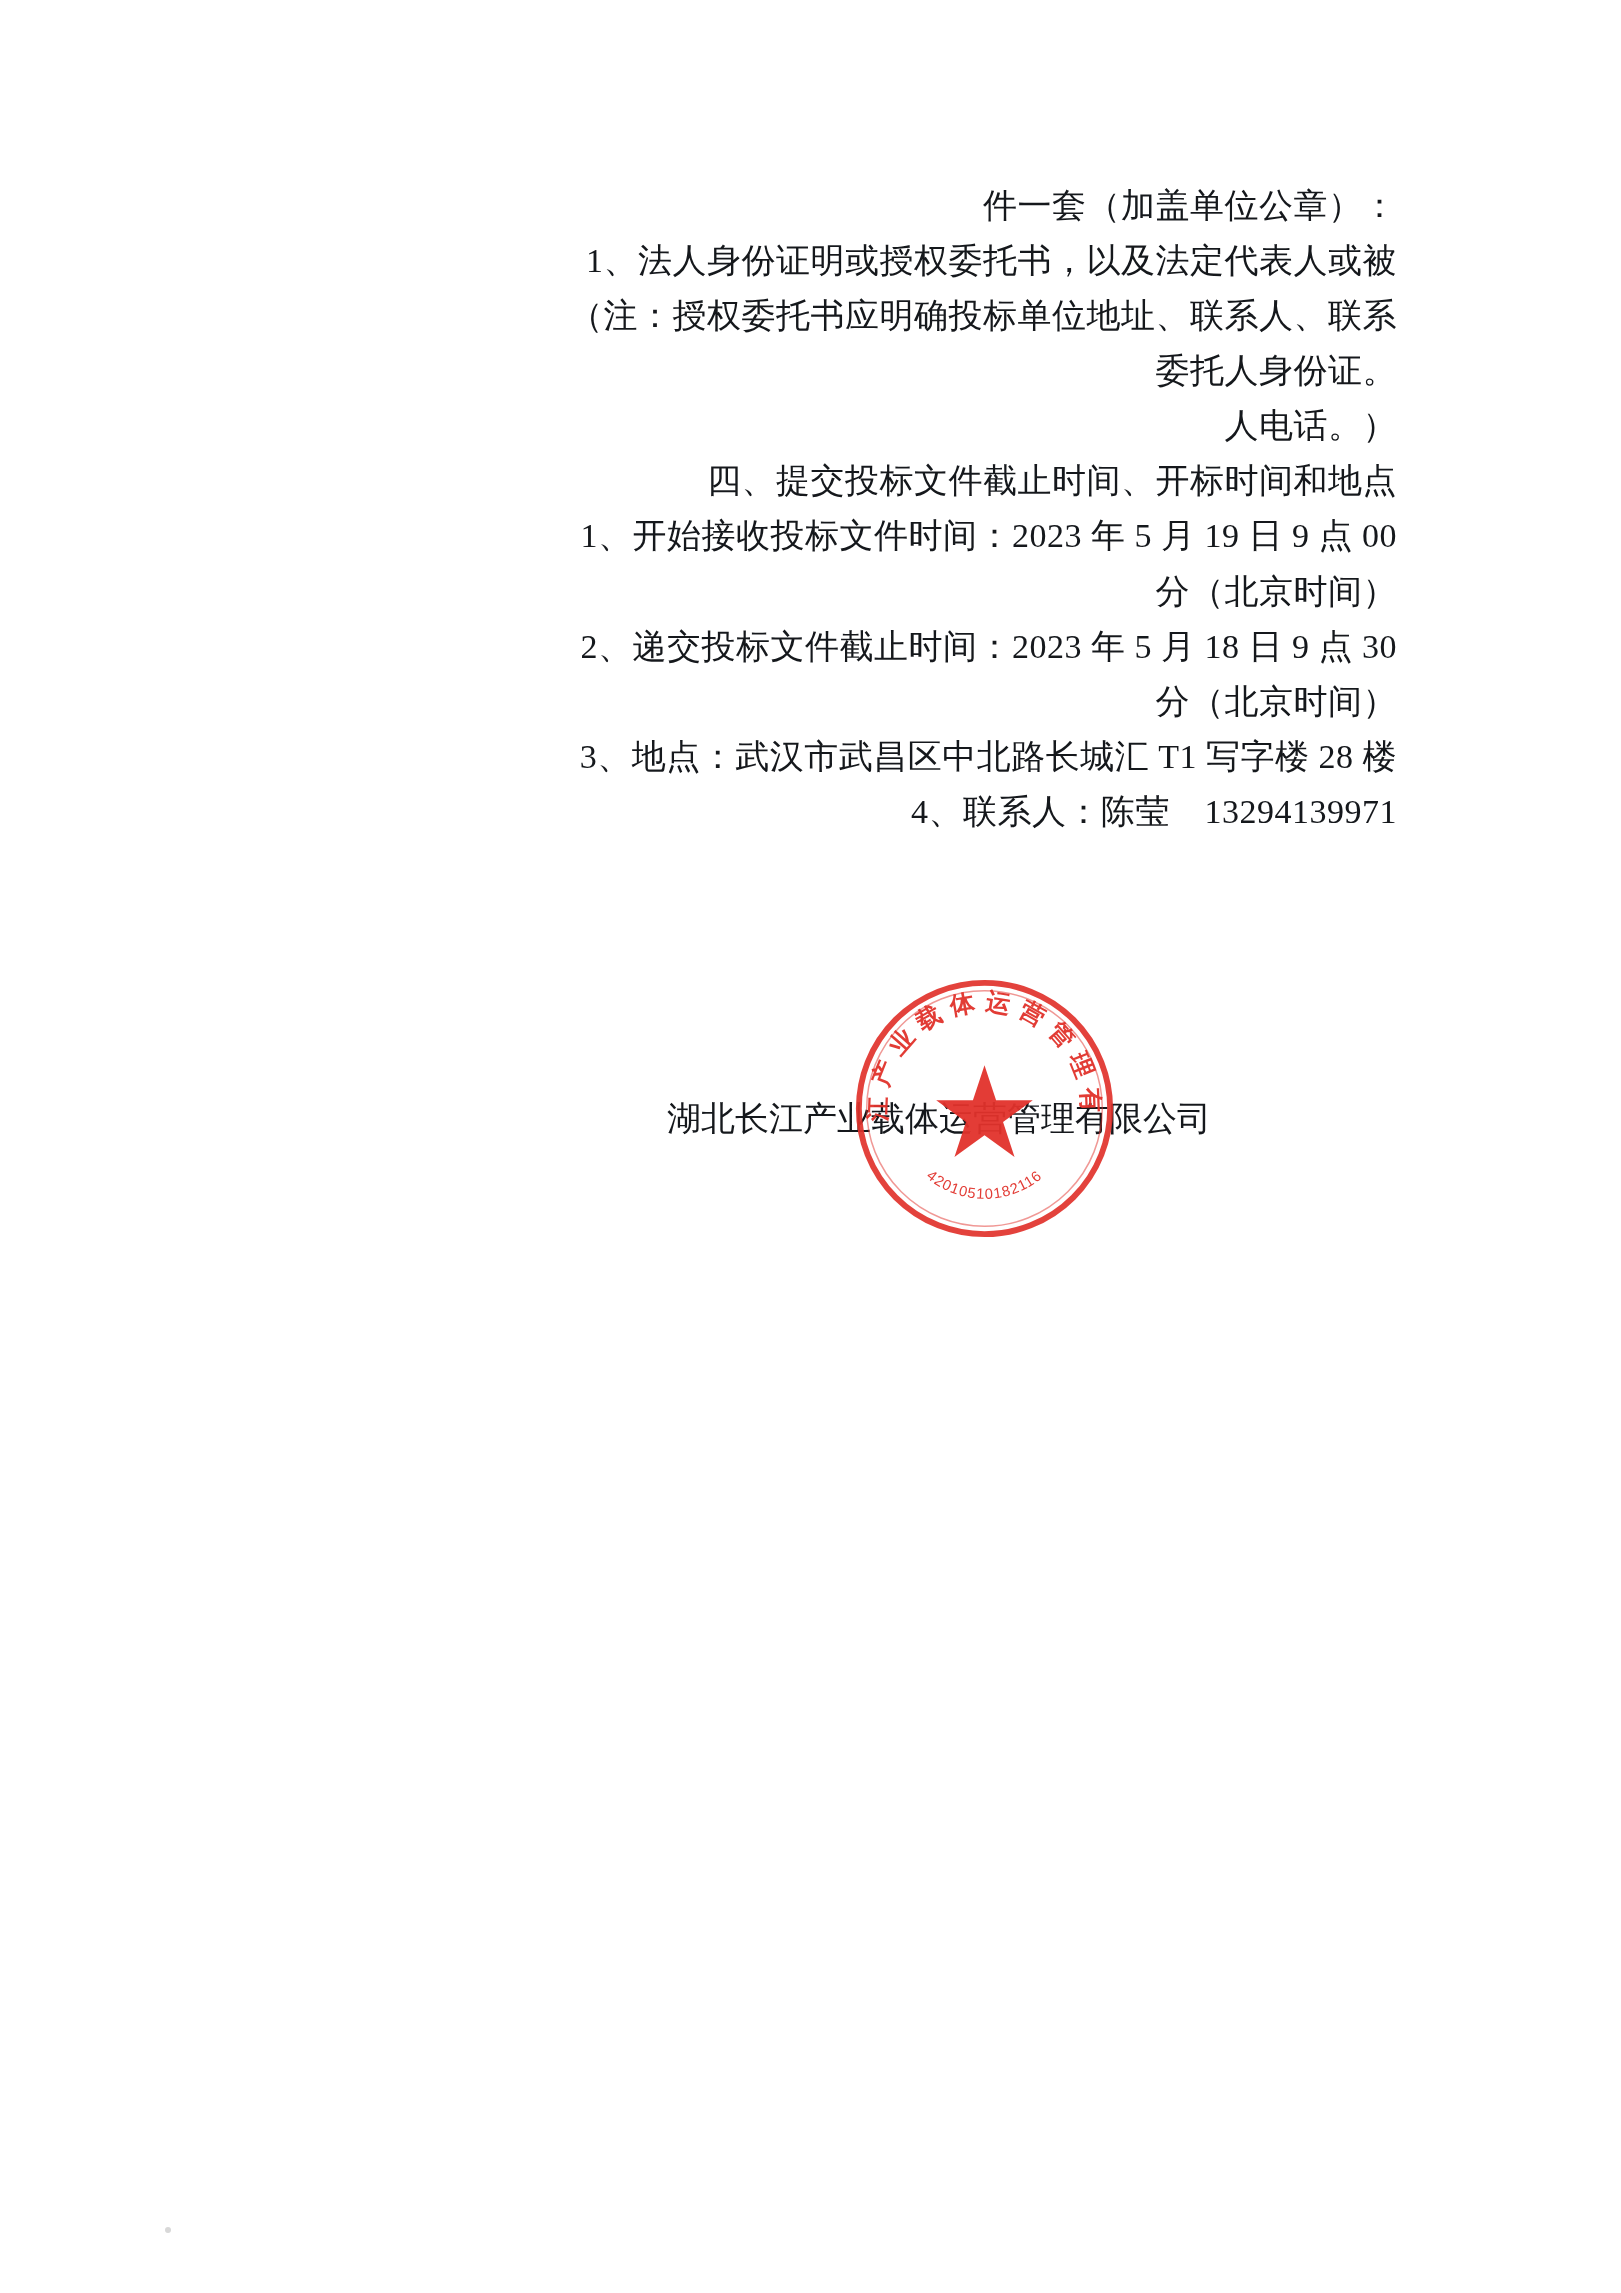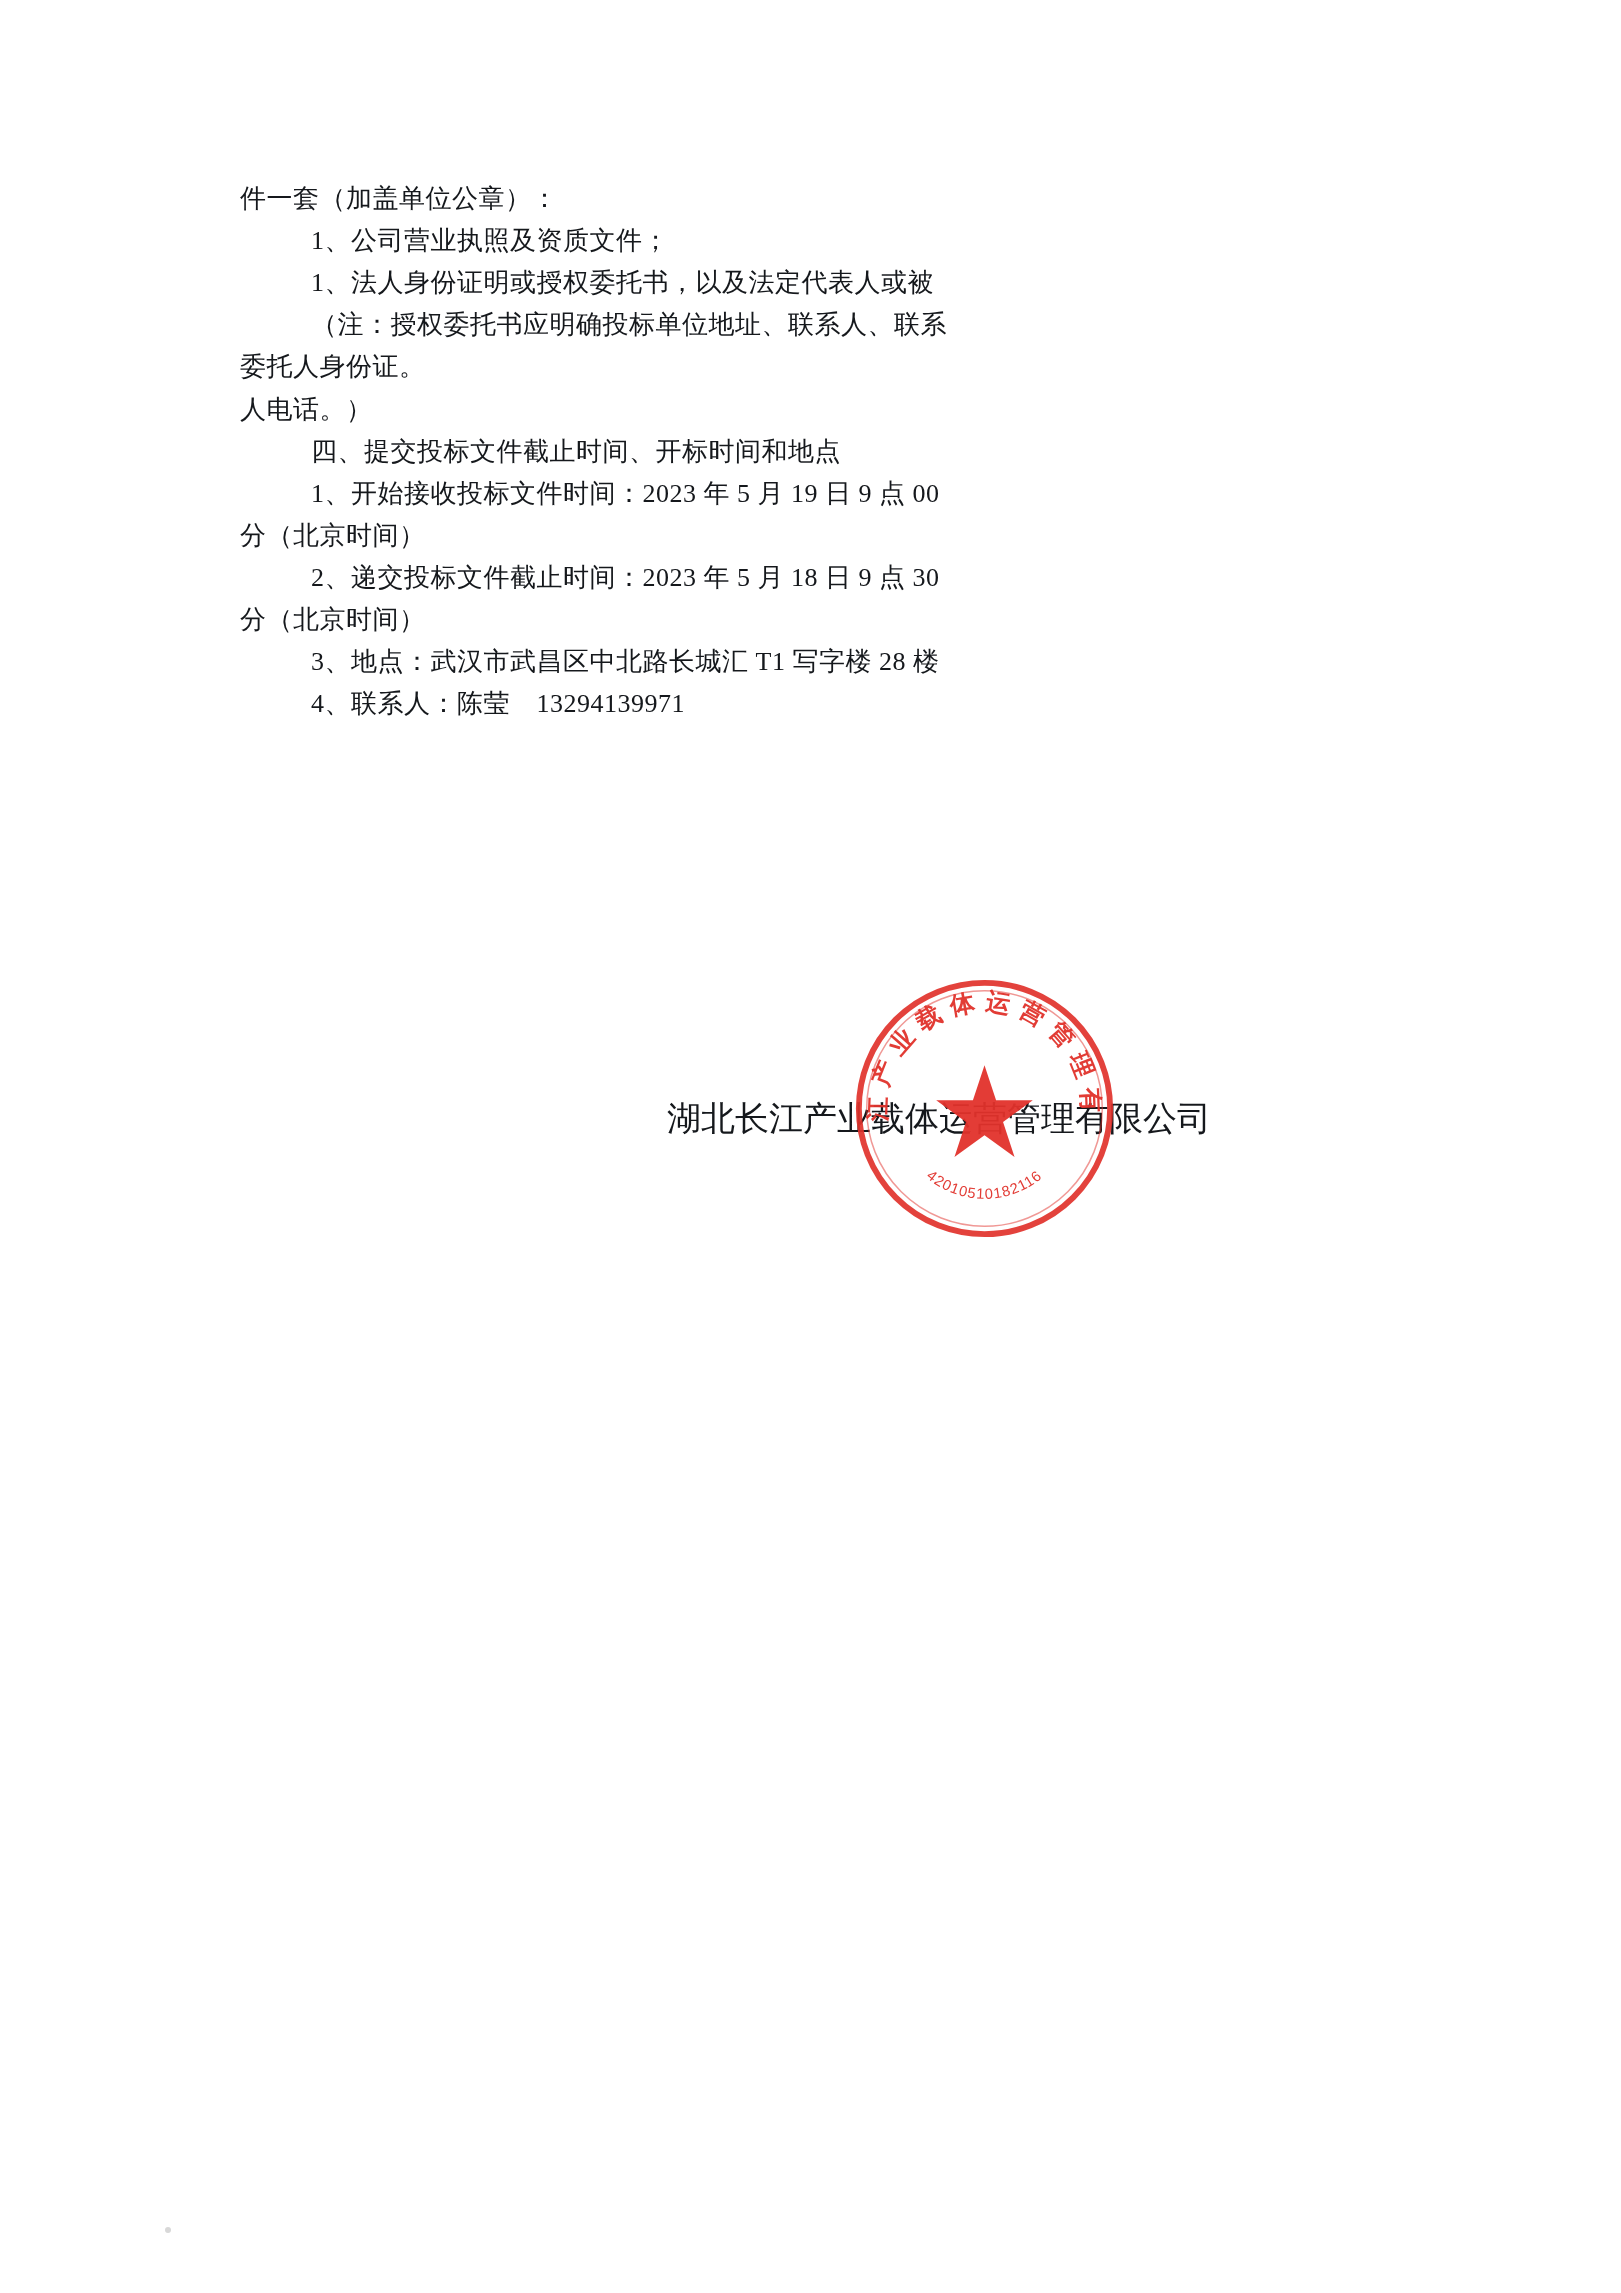--- a/index.html
+++ b/index.html
@@ -21,24 +21,25 @@
     top: 0;
     width: 1621px;
     height: 2294px;
     background: #fff;
   }
   .body-text {
     position: absolute;
     left: 240px;
     top: 178px;
     width: 1157px;
-    font-size: 26px;
+    font-size: 34px;
     line-height: 1.62;
     letter-spacing: 0.5px;
     color: #15181c;
+    text-align: right;
   }
   .para {
     margin: 0;
     text-indent: 0;
     white-space: pre-wrap;
   }
   .para.indent {
     text-indent: 71px;
   }
   .signature-block {
@@ -91,21 +92,20 @@
     border-radius: 50%;
   }
 </style>
 </head>
 <body>
 
 <div class="page">
 
   <div class="body-text">
     <p class="para">件一套（加盖单位公章）：</p>
-    <p class="para indent">1、公司营业执照及资质文件；</p>
     <p class="para indent">1、法人身份证明或授权委托书，以及法定代表人或被</p>
     <p class="para indent">（注：授权委托书应明确投标单位地址、联系人、联系</p>
     <p class="para">委托人身份证。</p>
     <p class="para">人电话。）</p>
     <p class="para indent">四、提交投标文件截止时间、开标时间和地点</p>
     <p class="para indent">1、开始接收投标文件时间：2023 年 5 月 19 日 9 点 00</p>
     <p class="para">分（北京时间）</p>
     <p class="para indent">2、递交投标文件截止时间：2023 年 5 月 18 日 9 点 30</p>
     <p class="para">分（北京时间）</p>
     <p class="para indent">3、地点：武汉市武昌区中北路长城汇 T1 写字楼 28 楼</p>

